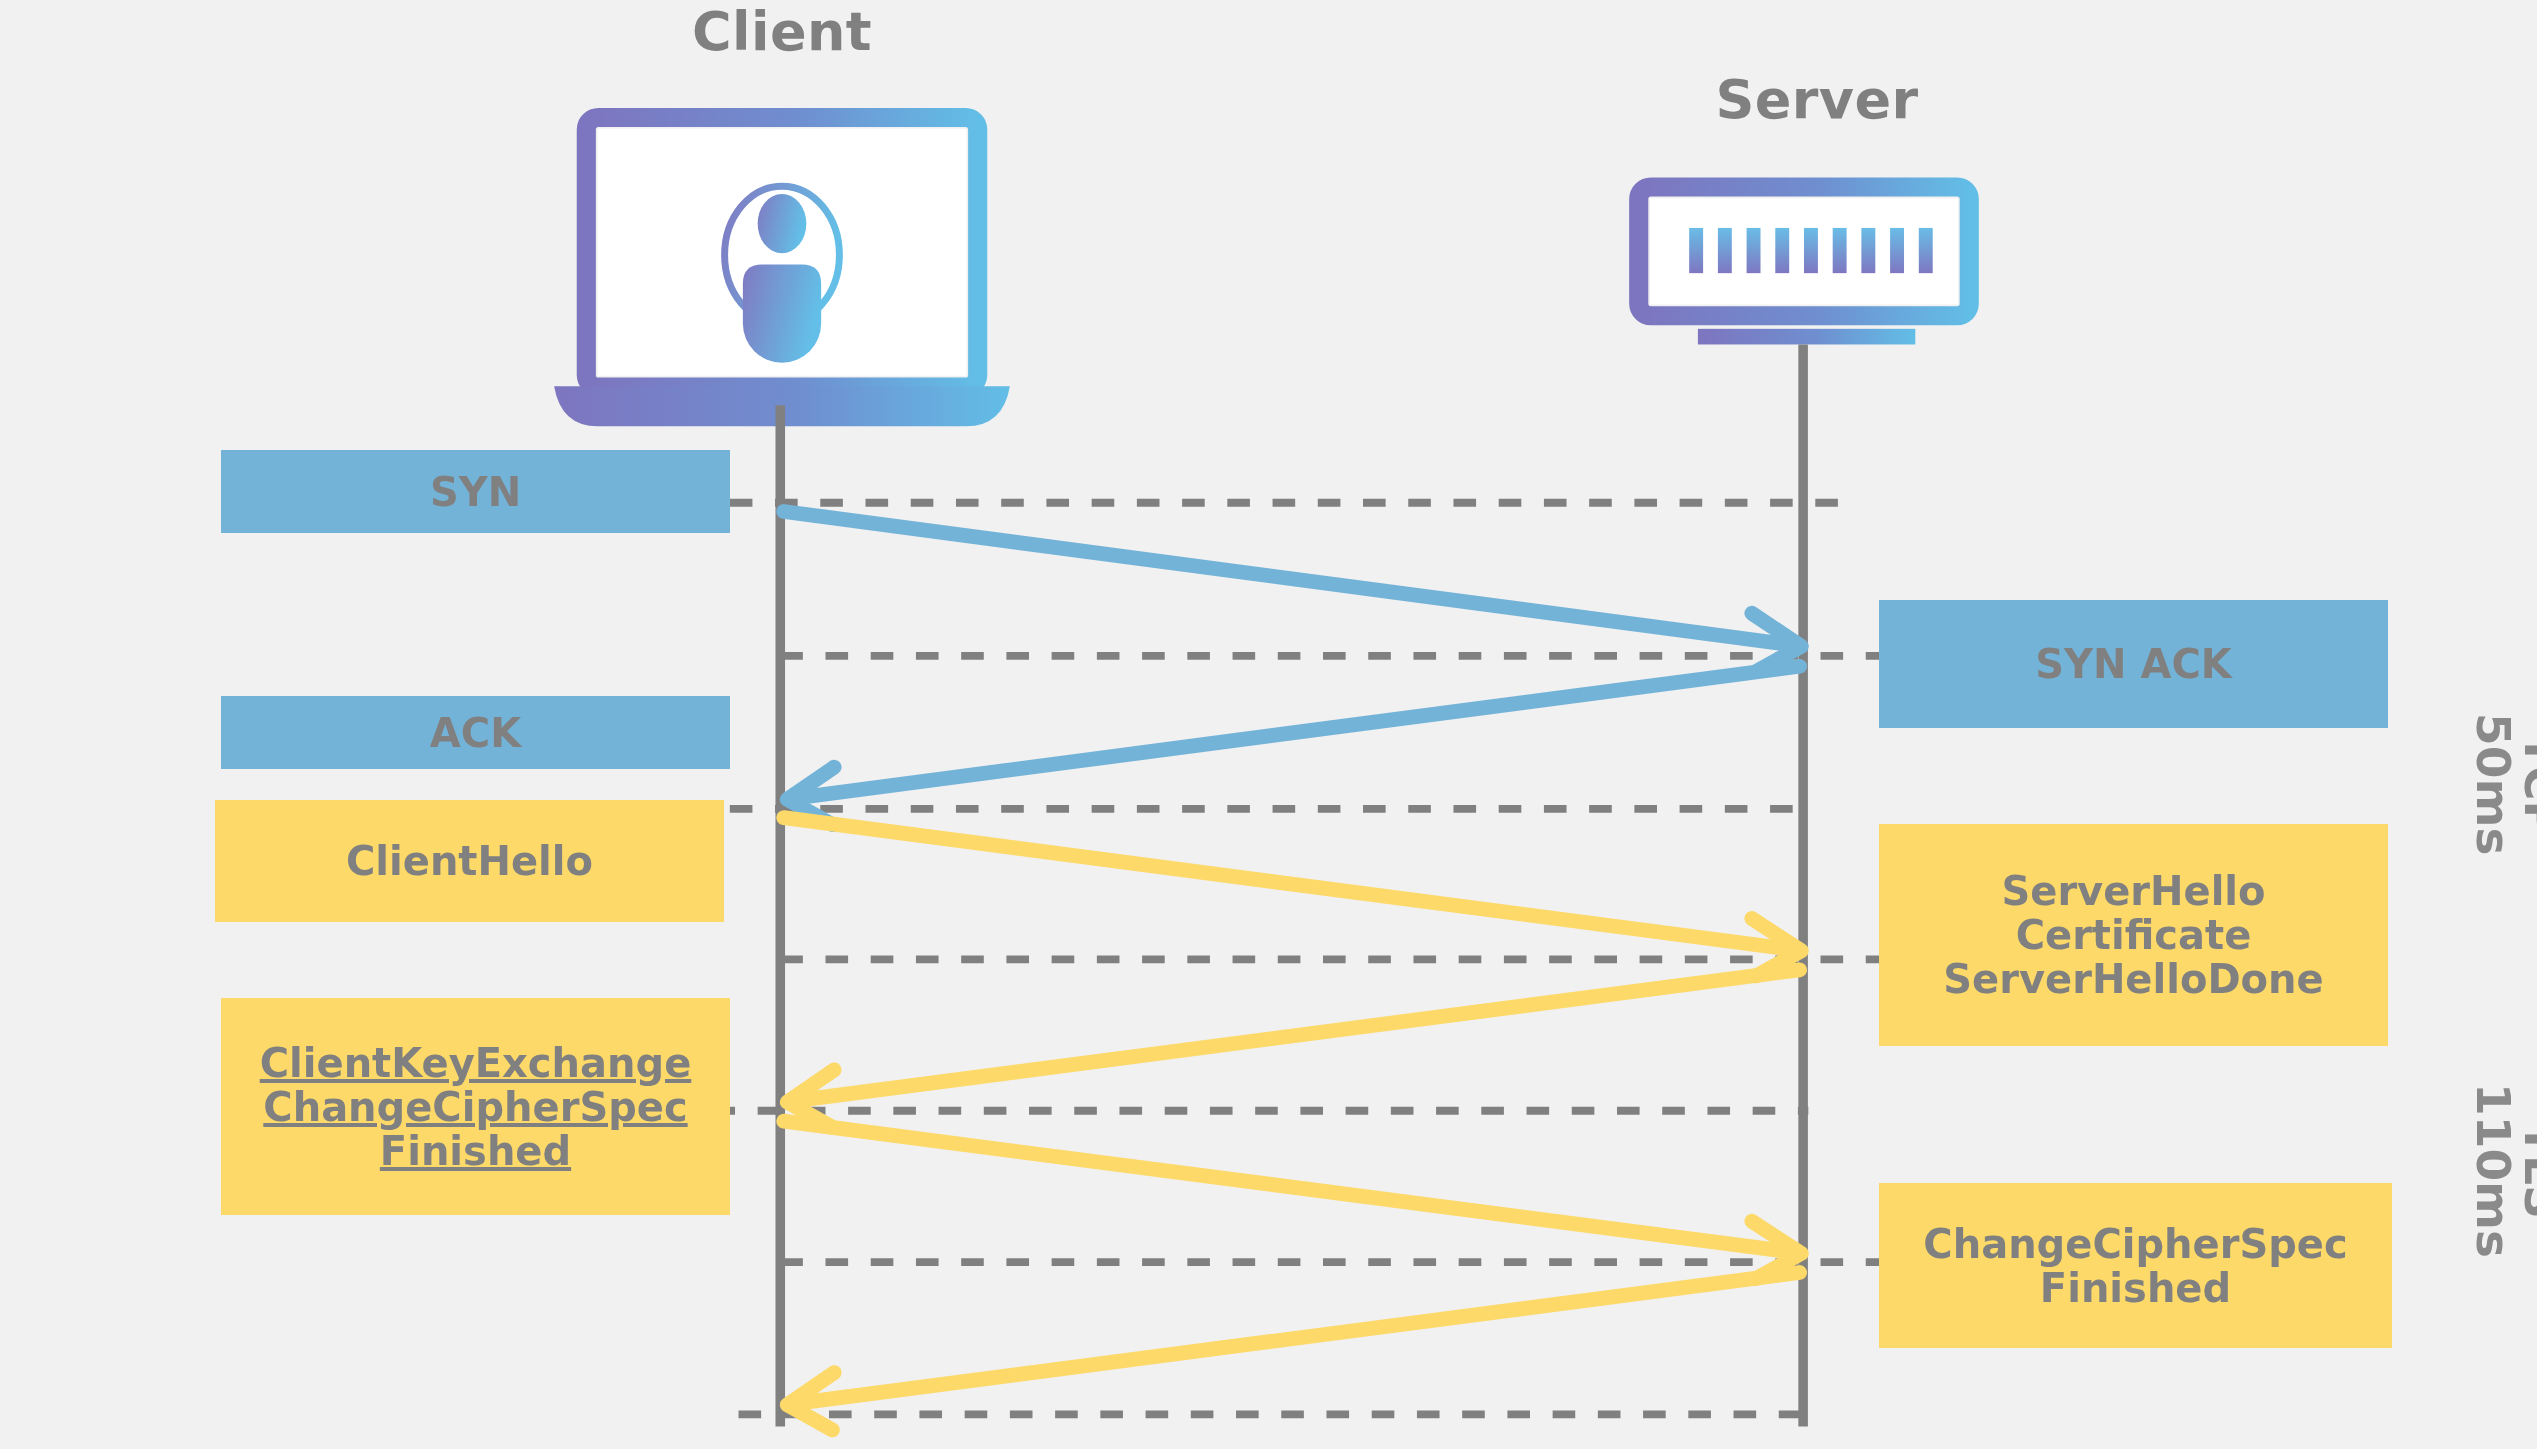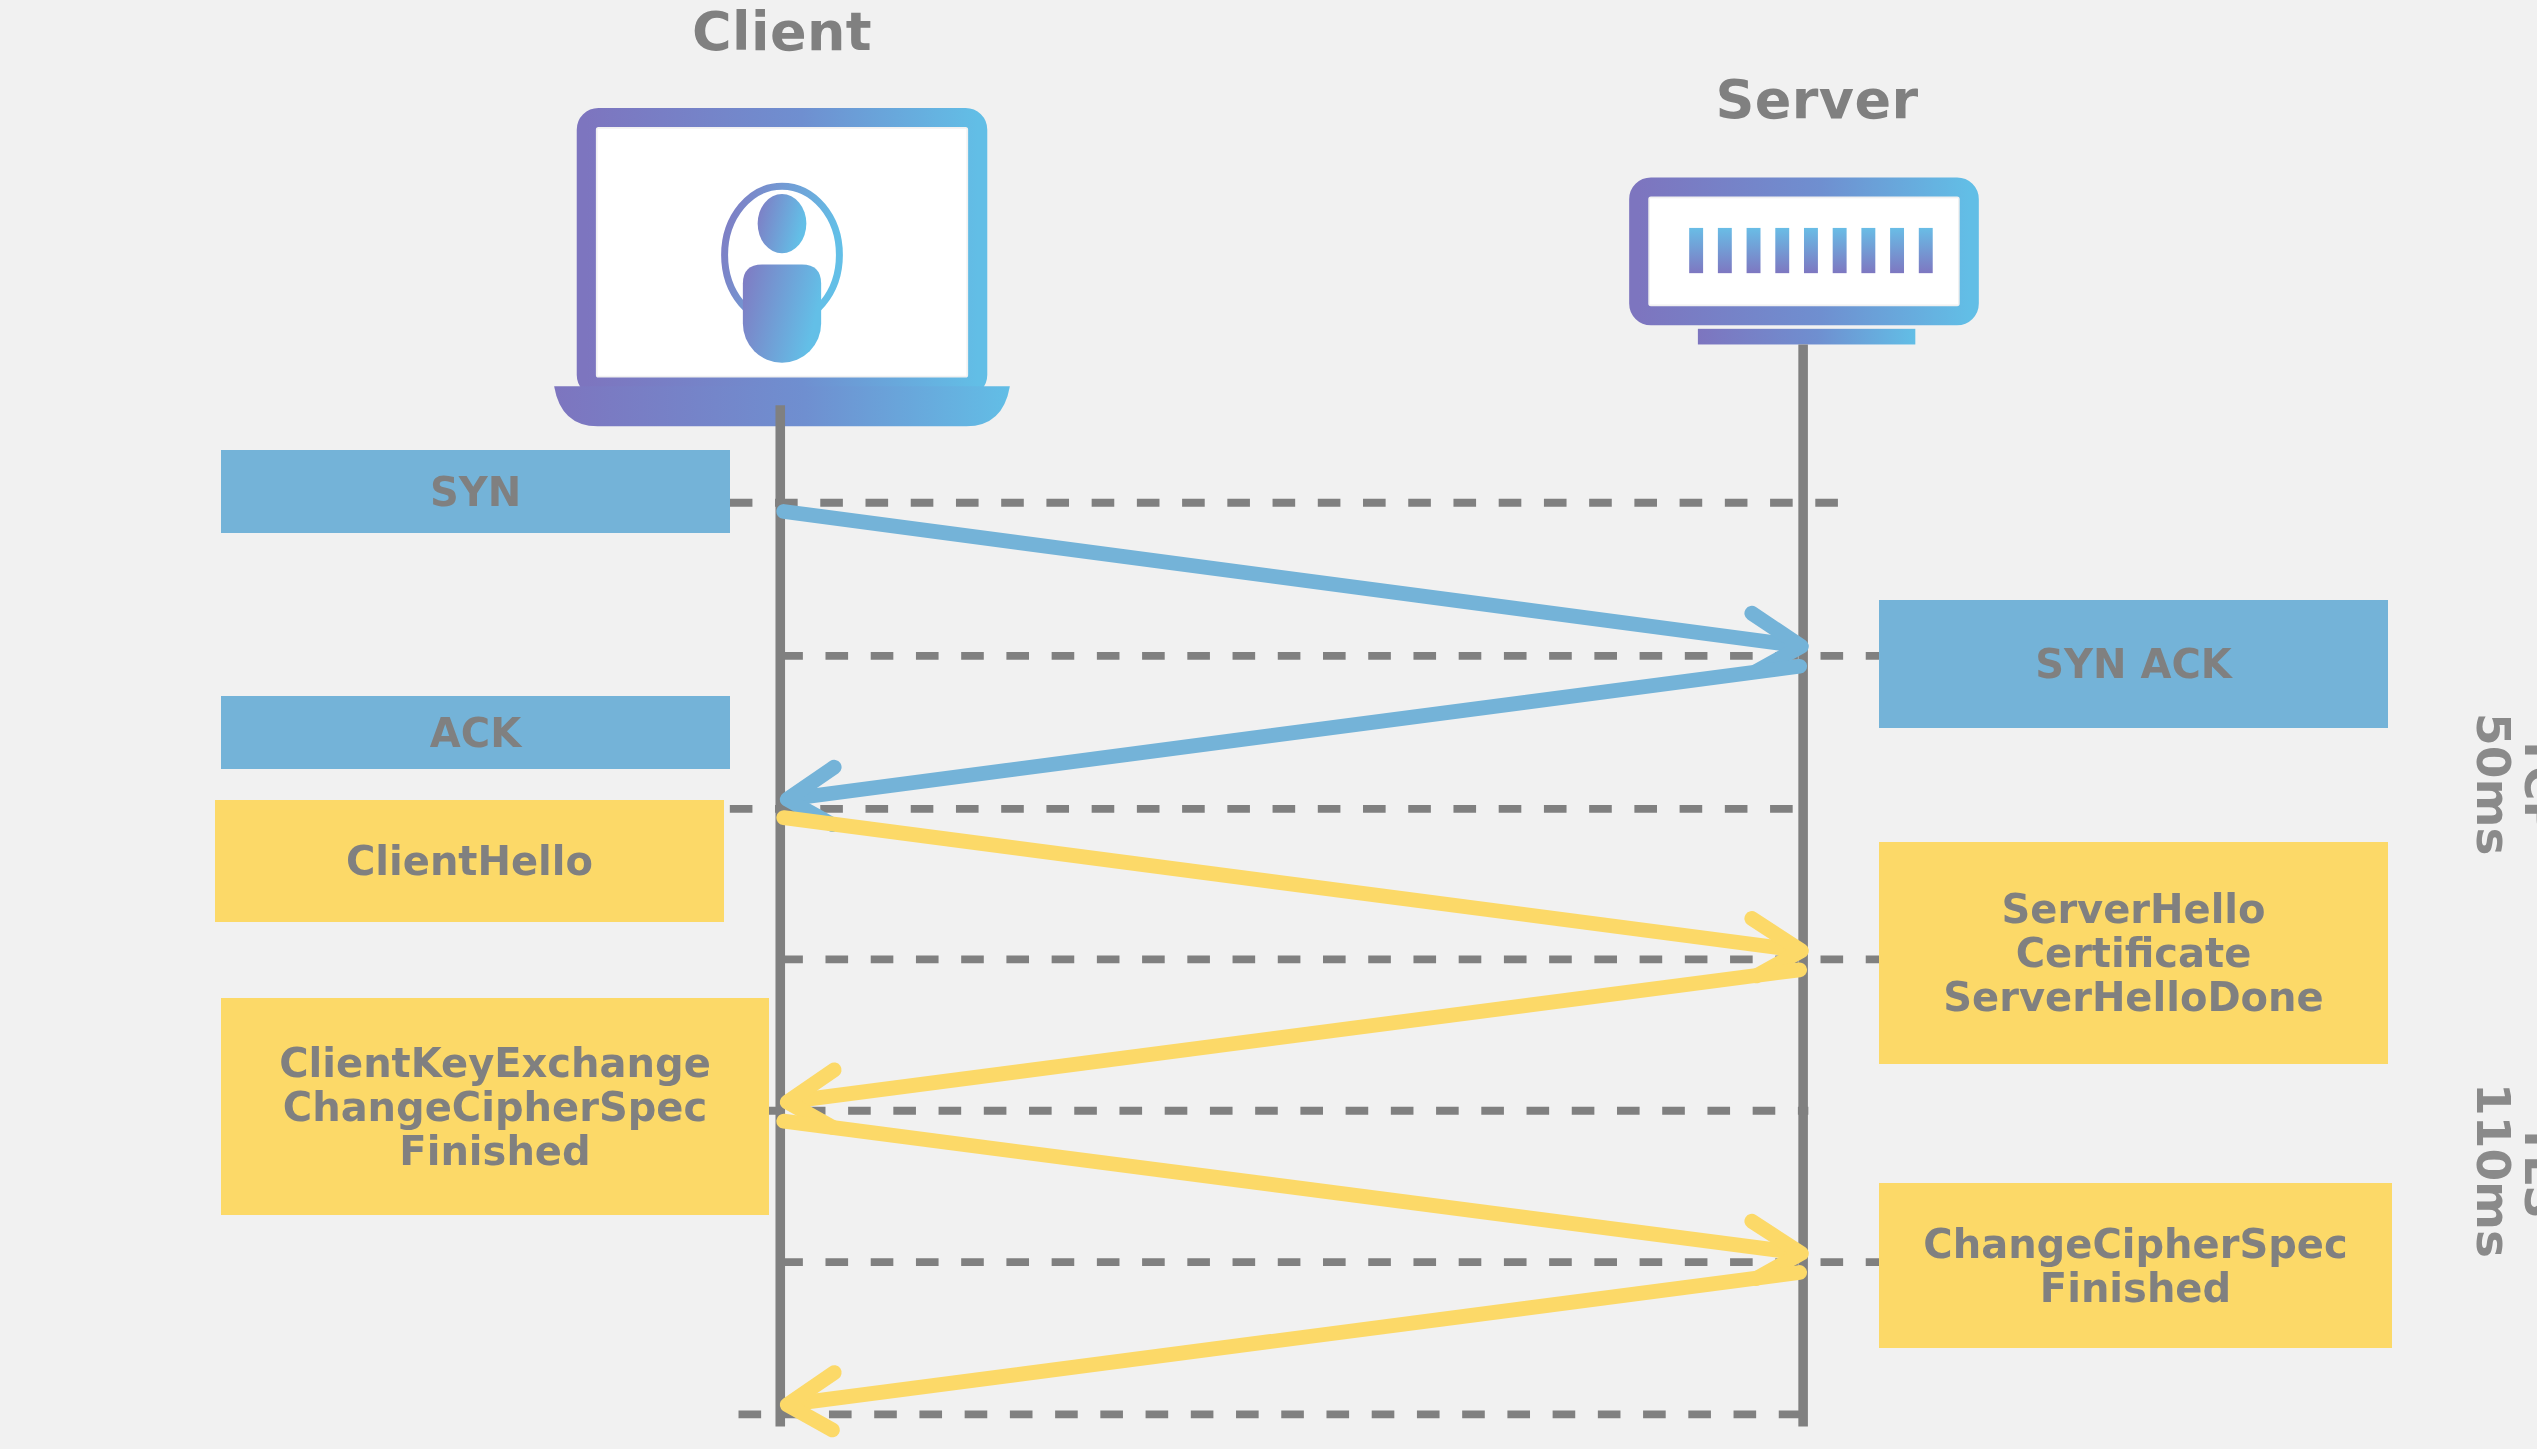--- a/index.html
+++ b/index.html
@@ -164,31 +164,31 @@
   </div>
 
   <div class="msg-box blue" style="left:187px;top:696px;width:509px;height:73px;">
     <span class="lines">ACK</span>
   </div>
 
   <div class="msg-box yellow" style="left:181px;top:800px;width:509px;height:122px;">
     <span class="lines">ClientHello</span>
   </div>
 
-  <div class="msg-box yellow" style="left:187px;top:998px;width:548px;height:217px;">
+  <div class="msg-box yellow" style="left:187px;top:998px;width:509px;height:217px;text-decoration:underline;">
     <span class="lines">ClientKeyExchange
 ChangeCipherSpec
 Finished</span>
   </div>
 
   <div class="msg-box blue" style="left:1845px;top:600px;width:509px;height:128px;">
     <span class="lines">SYN ACK</span>
   </div>
 
-  <div class="msg-box yellow" style="left:1845px;top:842px;width:509px;height:222px;">
+  <div class="msg-box yellow" style="left:1845px;top:824px;width:509px;height:222px;">
     <span class="lines">ServerHello
 Certificate
 ServerHelloDone</span>
   </div>
 
   <div class="msg-box yellow" style="left:1845px;top:1183px;width:513px;height:165px;">
     <span class="lines">ChangeCipherSpec
 Finished</span>
   </div>
 

